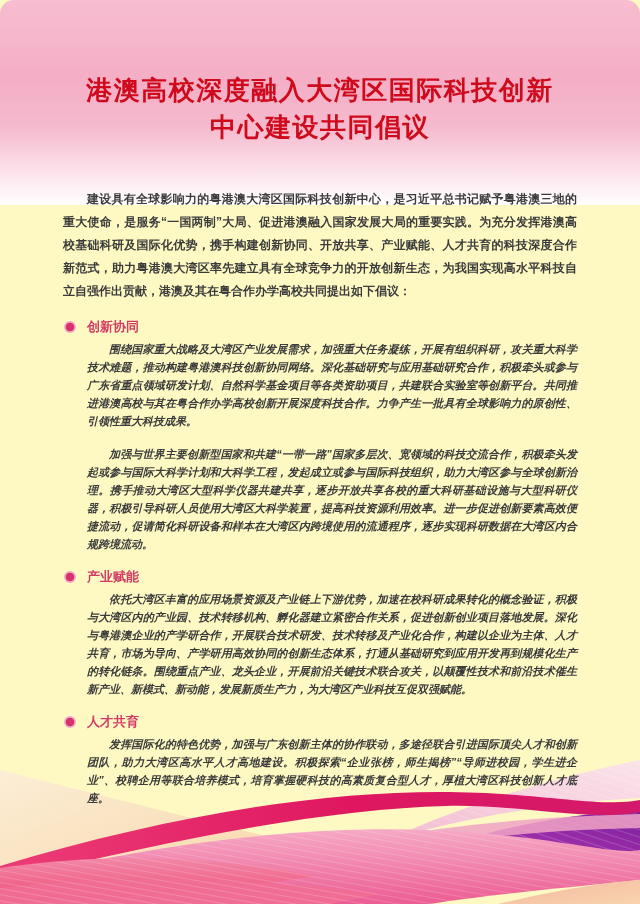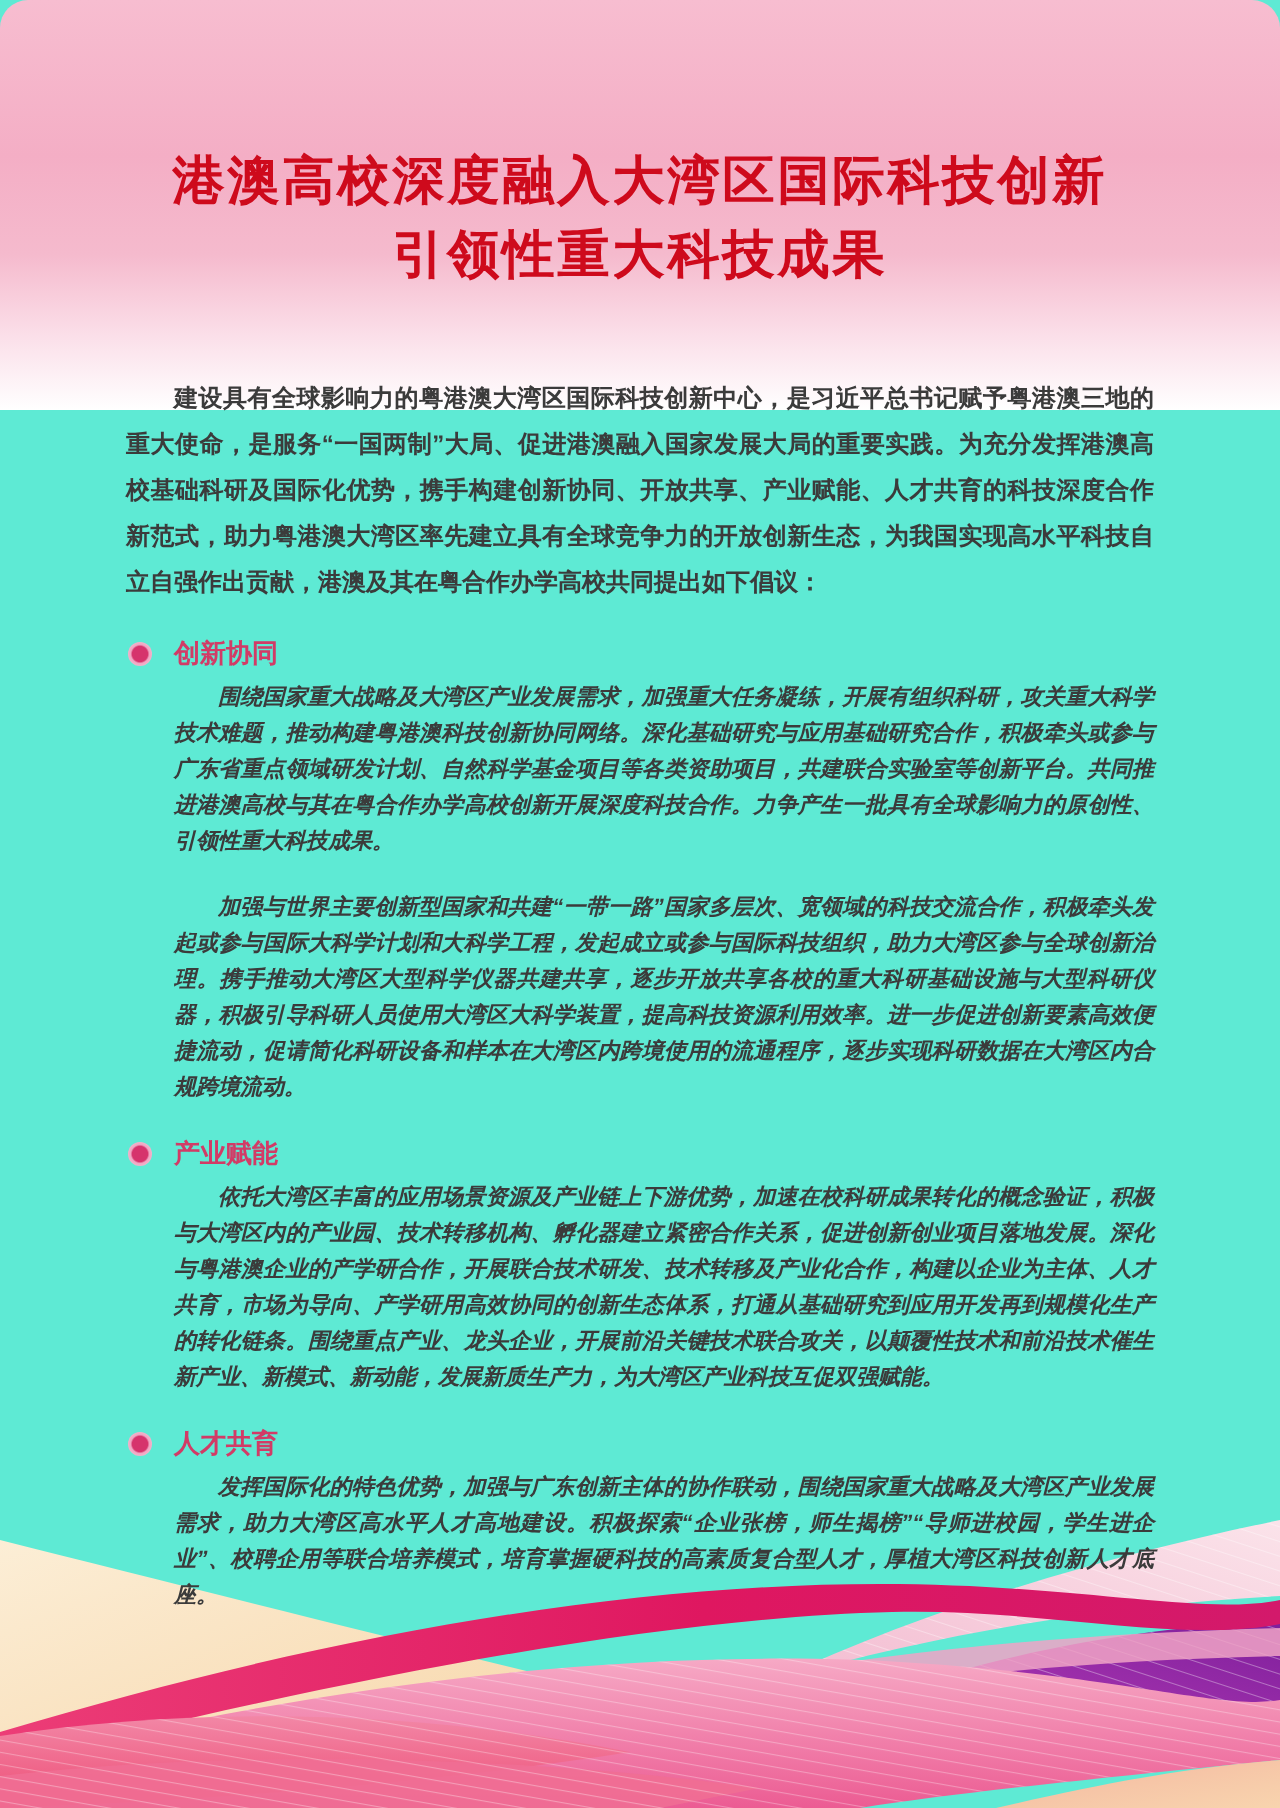--- a/index.html
+++ b/index.html
@@ -3,21 +3,21 @@
 <meta charset="utf-8">
 <style>
   html, body { margin:0; padding:0; background:#ffffff; }
   body {
     width:640px; height:904px;
     font-family:"Liberation Sans","DejaVu Sans",sans-serif;
     overflow:hidden;
   }
   .poster {
     position:relative; width:640px; height:904px;
-    background:#5eead4; overflow:hidden;
+    background:#fef9c3; overflow:hidden;
   }
   
   .bg-top {
     position:absolute; top:0; left:0; width:640px; height:205px;
     border-radius:14px 14px 0 0;
     background:linear-gradient(180deg,
       #f7bdd0 0%, #f4aec5 38%, #f5bacd 62%, #fbdfe9 82%, #ffffff 100%);
   }
   .header { position:relative; padding-top:72px; text-align:center; }
   .title {
@@ -49,21 +49,21 @@
     display:block; z-index:1; pointer-events:none;
   }
 </style>
 </head>
 <body>
 
 <div class="poster">
   <div class="bg-top"></div>
 
   <div class="header">
-    <h1 class="title"><span>港澳高校深度融入大湾区国际科技创新</span><br><span>引领性重大科技成果</span></h1>
+    <h1 class="title"><span>港澳高校深度融入大湾区国际科技创新</span><br><span>中心建设共同倡议</span></h1>
   </div>
 
   <div class="content">
     <p class="intro">建设具有全球影响力的粤港澳大湾区国际科技创新中心，是习近平总书记赋予粤港澳三地的重大使命，是服务“一国两制”大局、促进港澳融入国家发展大局的重要实践。为充分发挥港澳高校基础科研及国际化优势，携手构建创新协同、开放共享、产业赋能、人才共育的科技深度合作新范式，助力粤港澳大湾区率先建立具有全球竞争力的开放创新生态，为我国实现高水平科技自立自强作出贡献，港澳及其在粤合作办学高校共同提出如下倡议：</p>
 
     <div class="section">
       <div class="sec-head">
         <span class="bullet"></span>
         <h2 class="sec-title">创新协同</h2>
       </div>
@@ -80,21 +80,21 @@
         <h2 class="sec-title">产业赋能</h2>
       </div>
       <p class="sec-body">依托大湾区丰富的应用场景资源及产业链上下游优势，加速在校科研成果转化的概念验证，积极与大湾区内的产业园、技术转移机构、孵化器建立紧密合作关系，促进创新创业项目落地发展。深化与粤港澳企业的产学研合作，开展联合技术研发、技术转移及产业化合作，构建以企业为主体、人才共育，市场为导向、产学研用高效协同的创新生态体系，打通从基础研究到应用开发再到规模化生产的转化链条。围绕重点产业、龙头企业，开展前沿关键技术联合攻关，以颠覆性技术和前沿技术催生新产业、新模式、新动能，发展新质生产力，为大湾区产业科技互促双强赋能。</p>
     </div>
 
     <div class="section">
       <div class="sec-head">
         <span class="bullet"></span>
         <h2 class="sec-title">人才共育</h2>
       </div>
-      <p class="sec-body">发挥国际化的特色优势，加强与广东创新主体的协作联动，围绕国家重大战略及大湾区产业发展需求，助力大湾区高水平人才高地建设。积极探索“企业张榜，师生揭榜”“导师进校园，学生进企业”、校聘企用等联合培养模式，培育掌握硬科技的高素质复合型人才，厚植大湾区科技创新人才底座。</p>
+      <p class="sec-body">发挥国际化的特色优势，加强与广东创新主体的协作联动，多途径联合引进国际顶尖人才和创新团队，助力大湾区高水平人才高地建设。积极探索“企业张榜，师生揭榜”“导师进校园，学生进企业”、校聘企用等联合培养模式，培育掌握硬科技的高素质复合型人才，厚植大湾区科技创新人才底座。</p>
     </div>
   </div>
 
   <svg class="waves" viewBox="0 0 640 150" preserveAspectRatio="none" aria-hidden="true">
     <defs>
       <linearGradient id="gPeachL" x1="0" y1="0" x2="1" y2="1">
         <stop offset="0" stop-color="#fceed6"></stop>
           <stop offset="1" stop-color="#f6d2a2"></stop>
       </linearGradient>
       <linearGradient id="gPinkR" x1="1" y1="0" x2="0" y2="1">

